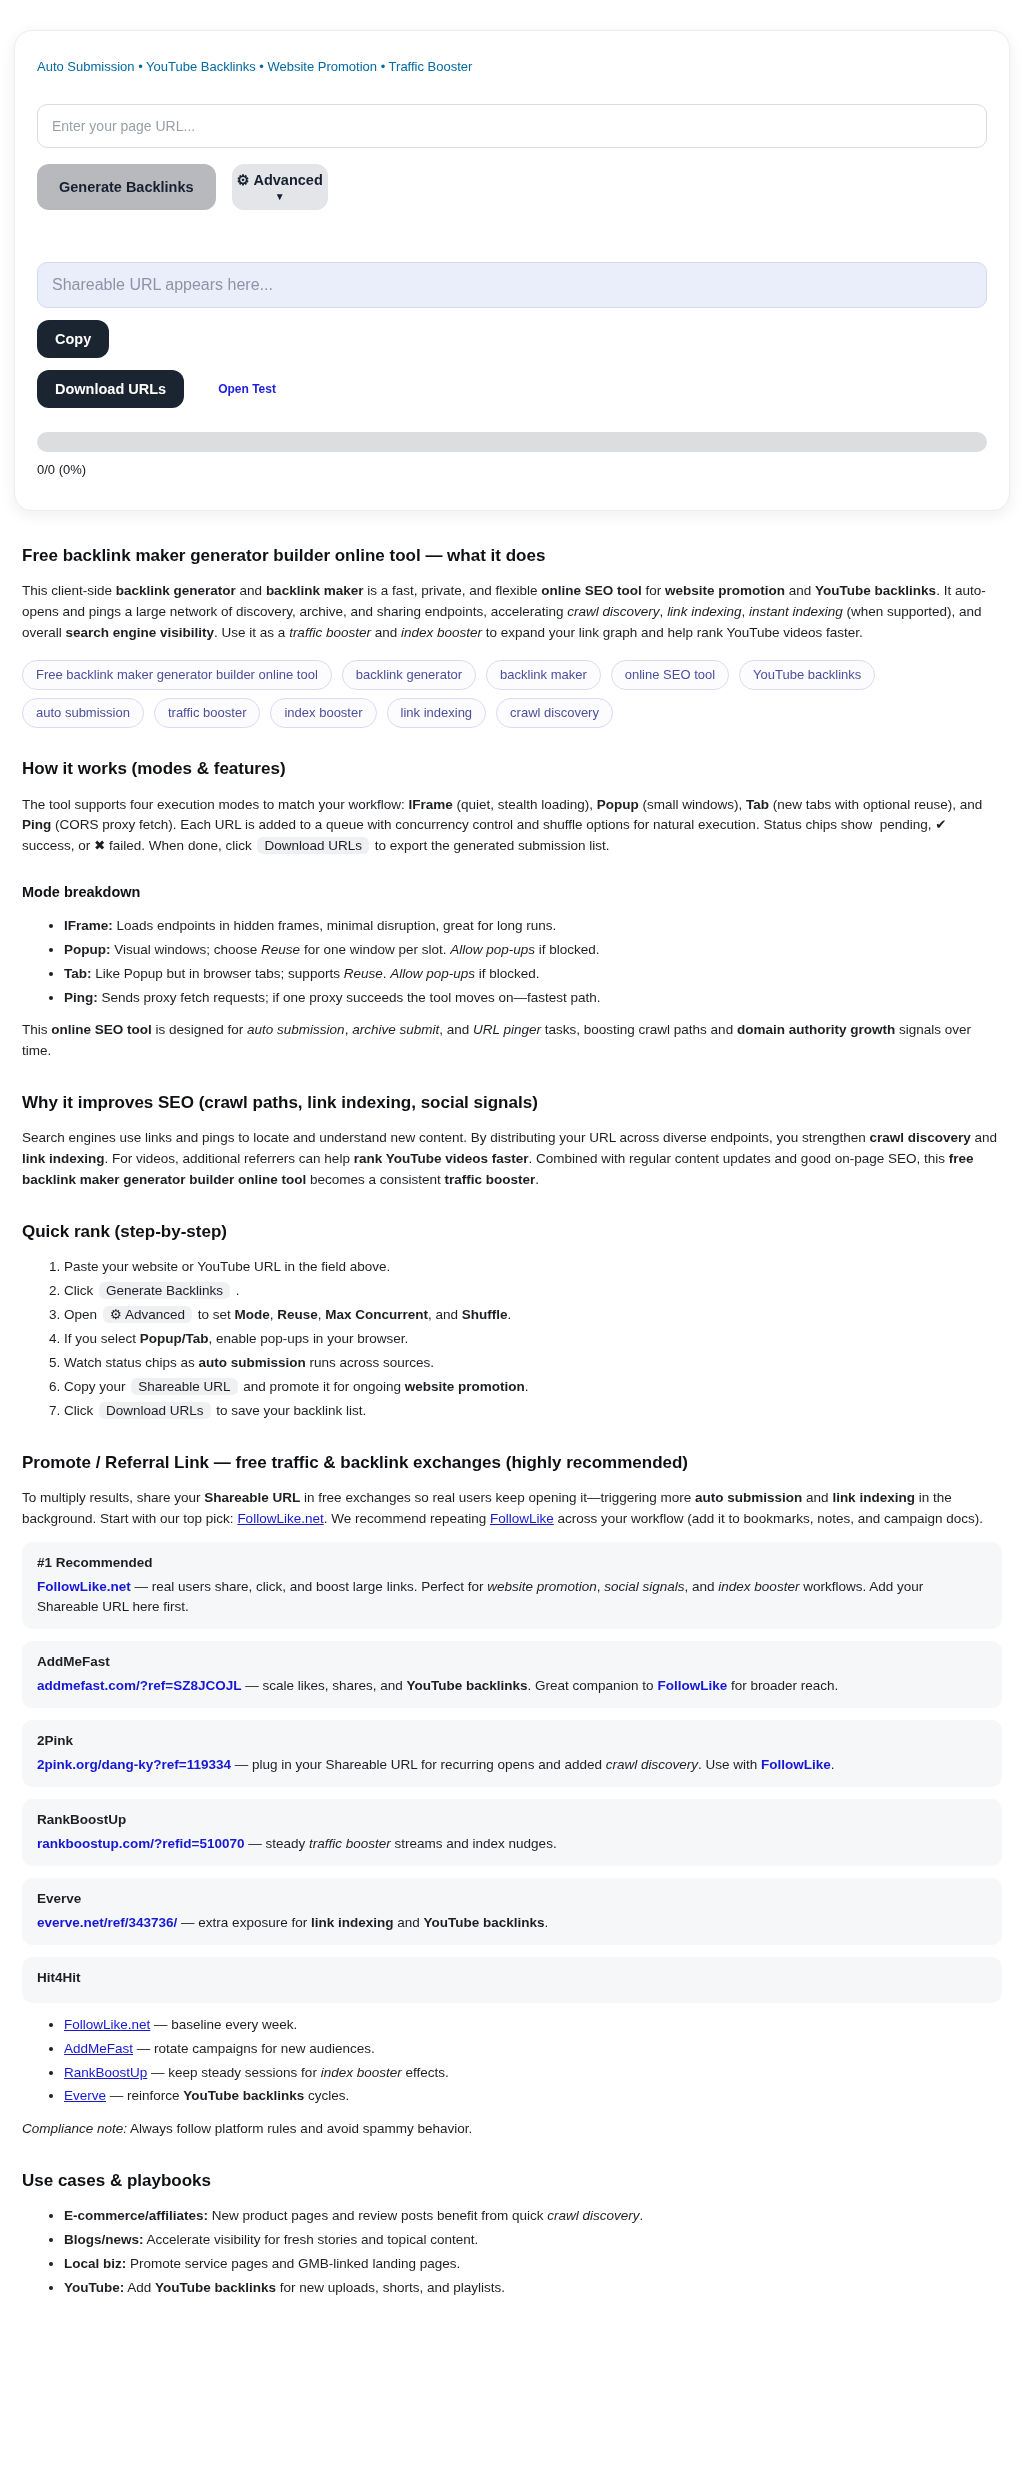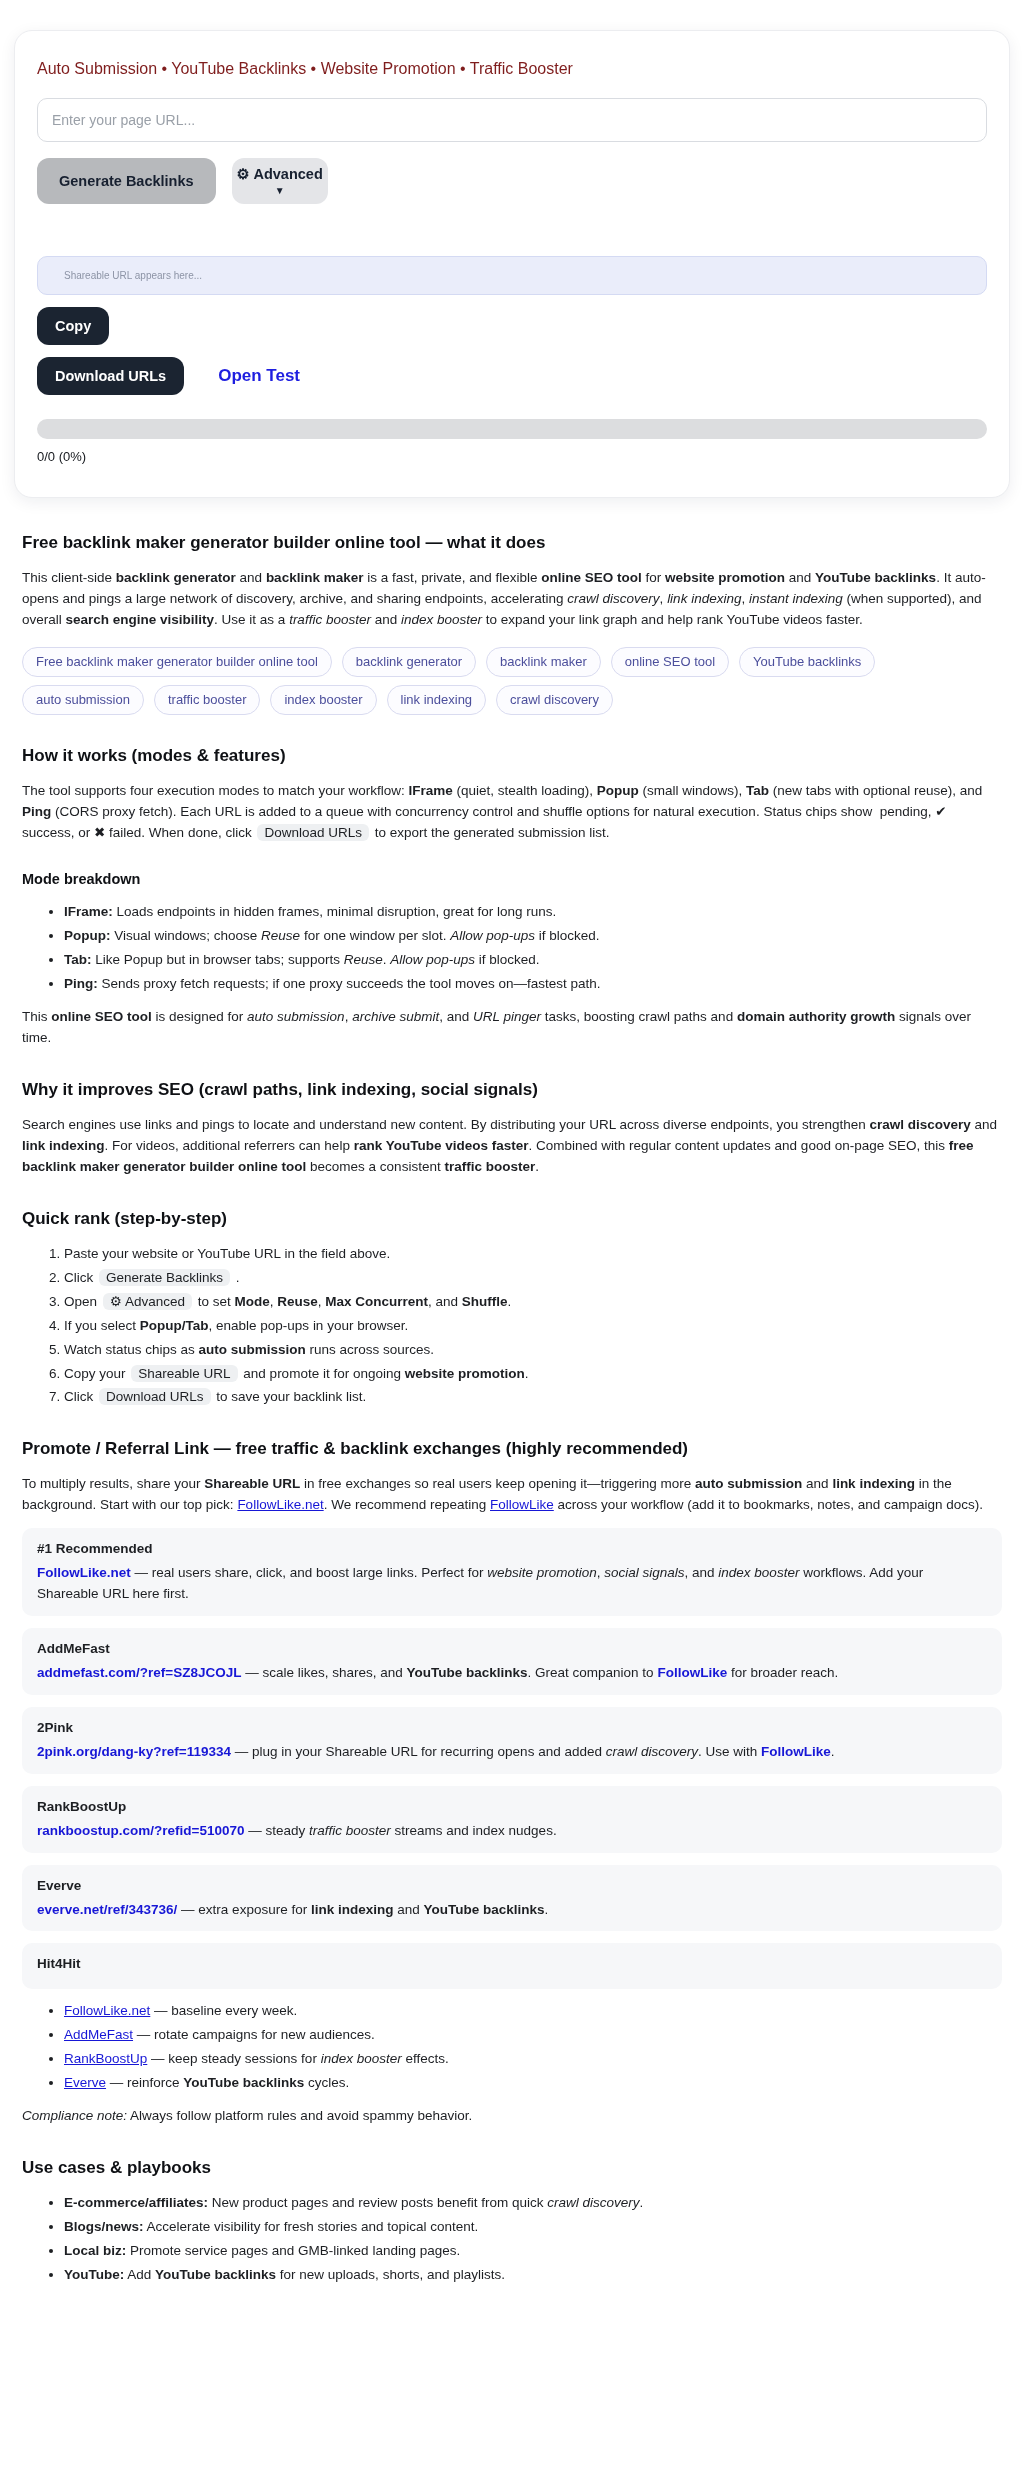--- a/index.html
+++ b/index.html
@@ -7,53 +7,53 @@
   body { font-family:"Liberation Sans", sans-serif; font-size:13.5px; line-height:1.55; color:#1d1f23; }
   .page { width:1024px; margin:0 auto; }
 
   
   .tool-card {
     margin:30px 14px 34px; background:#ffffff;
     border:1px solid #ecedf0; border-radius:18px;
     padding:26px 22px 30px;
     box-shadow:0 4px 16px rgba(20,30,60,.07);
   }
-  .tagline { font-size:16px; color:#7f1d1d; margin-bottom:16px; }
+  .tagline { font-size:13px; color:#0369a1; margin-bottom:27px; }
   .url-input {
     width:100%; padding:13px 14px; font-size:14px; color:#1d1f23;
     border:1px solid #d9dce1; border-radius:10px; outline:none;
     font-family:"Liberation Sans", sans-serif;
   }
   .url-input::placeholder { color:#9aa0a8; }
   .btn-row { display:flex; gap:16px; margin-top:16px; align-items:stretch; }
   button { font-family:"Liberation Sans", sans-serif; cursor:pointer; }
   .btn-generate {
     background:#b7b9bc; color:#172030; font-weight:bold; font-size:14.5px;
     border:none; border-radius:12px; padding:12px 22px;
   }
   .btn-advanced {
     background:#e4e5e8; color:#172030; font-weight:bold; font-size:14.5px;
     border:none; border-radius:12px; padding:8px 12px; width:96px;
     display:flex; flex-direction:column; align-items:center; justify-content:center; gap:3px;
   }
   .btn-advanced .caret { font-size:10px; }
   .results-spacer { height:52px; }
   .share-input {
-    width:100%; padding:13px 26px; font-size:10px; color:#1d1f23;
+    width:100%; padding:13px 14px; font-size:16px; color:#1d1f23;
     background:#eaedfa; border:1px solid #d4daf3; border-radius:10px; outline:none;
     font-family:"Liberation Sans", sans-serif;
   }
   .share-input::placeholder { color:#8d94a6; }
   .btn-dark {
     background:#1b2431; color:#ffffff; font-weight:bold; font-size:14.5px;
     border:none; border-radius:12px; padding:11px 18px;
   }
   .row-copy { margin-top:12px; }
   .row-download { margin-top:12px; display:flex; align-items:center; gap:34px; }
-  .open-test { color:#1e1ee0; font-weight:bold; font-size:17px; text-decoration:none; }
+  .open-test { color:#1e1ee0; font-weight:bold; font-size:12px; text-decoration:none; }
   .progress-track { margin-top:24px; height:20px; background:#dcdddf; border-radius:999px; overflow:hidden; }
   .progress-fill { height:100%; width:0%; background:#49566b; }
   .progress-counter { margin-top:8px; font-size:13px; color:#15181d; }
 
   
   article { padding:0 22px 30px; }
   h2 { font-size:17px; line-height:1.3; margin:30px 0 14px; color:#0f1115; }
   h3 { font-size:14.5px; margin:24px 0 10px; color:#0f1115; }
   p  { margin:12px 0; }
   .b { font-weight:bold; }

